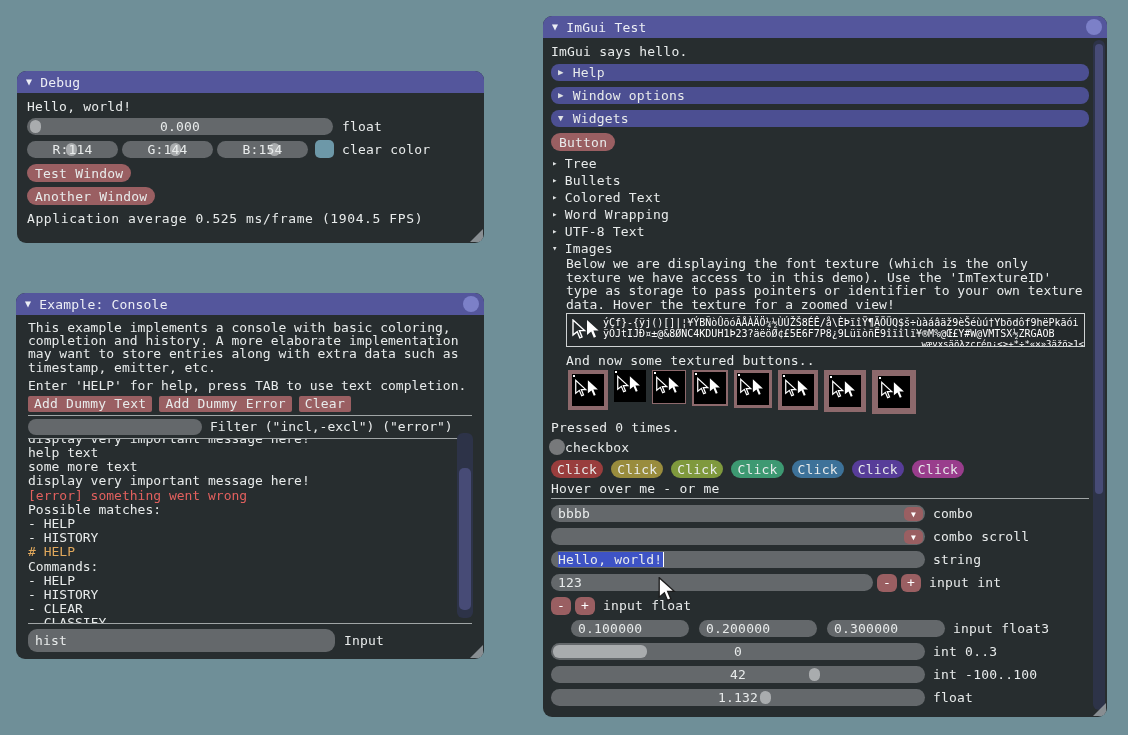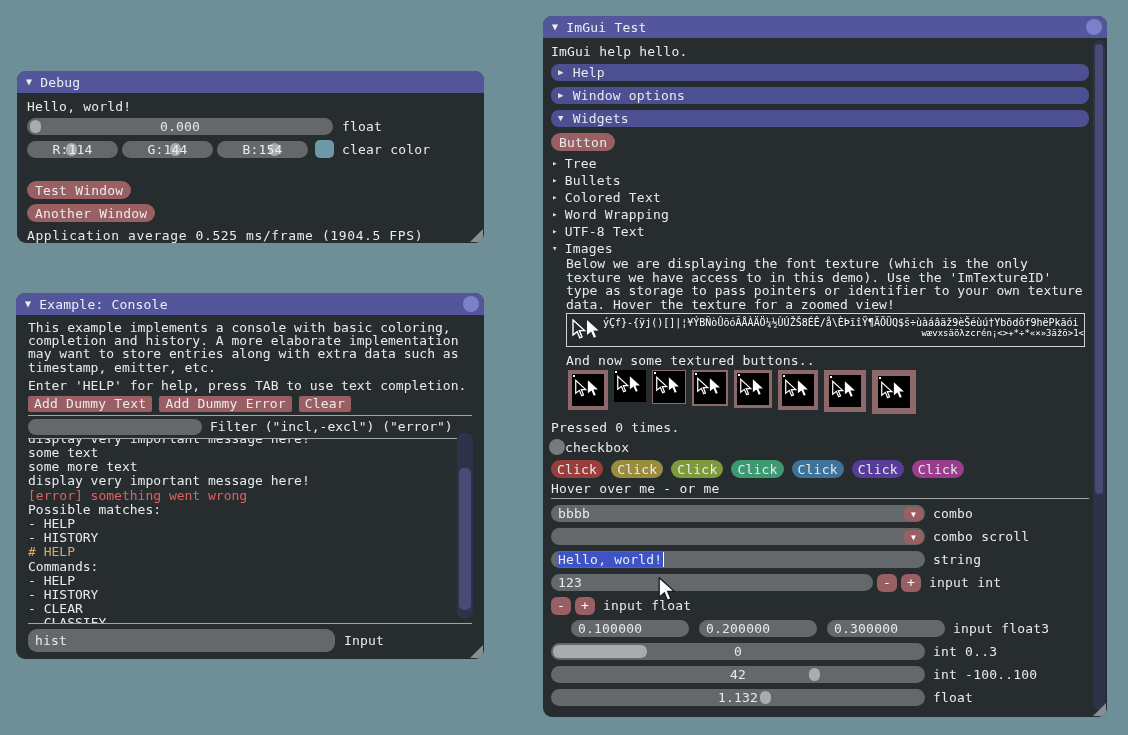--- a/index.html
+++ b/index.html
@@ -75,21 +75,21 @@
   </div>
   <div class="content" style="padding:6px 10px;">
     <div style="height:14px;margin-bottom:5px;">Hello, world!</div>
     <div class="row" style="margin-bottom:5px;">
       <div class="frame" style="width:306px;">
         <span class="grabber" style="left:3px;"></span>
         <span class="val-center">0.000</span>
       </div>
       <span class="label" style="margin-left:9px;">float</span>
     </div>
-    <div class="row" style="margin-bottom:23px;gap:4px;">
+    <div class="row" style="margin-bottom:6px;gap:4px;">
       <div class="frame" style="width:91px;">
         <span class="grabber" style="left:43%;"></span>
         <span class="val-center">R:114</span>
       </div>
       <div class="frame" style="width:91px;">
         <span class="grabber" style="left:53%;"></span>
         <span class="val-center">G:144</span>
       </div>
       <div class="frame" style="width:91px;">
         <span class="grabber" style="left:57%;"></span>
@@ -127,21 +127,21 @@
     <div class="row" style="margin:0 0 3px 0;">
       <div class="frame" style="width:174px;height:16px;">
         <span class="val"></span>
       </div>
       <span class="label tight" style="margin-left:8px;">Filter ("incl,-excl") ("error")</span>
     </div>
     <div class="sep"></div>
     <div class="log">
       <div style="margin-top:-7px;">
         <div>display very important message here!</div>
-        <div>some text</div>
+        <div>help text</div>
         <div>some more text</div>
         <div>display very important message here!</div>
         <div class="log-error">[error] something went wrong</div>
         <div>Possible matches:</div>
         <div>- HELP</div>
         <div>- HISTORY</div>
         <div class="log-match"># HELP</div>
         <div>Commands:</div>
         <div>- HELP</div>
         <div>- HISTORY</div>
@@ -163,21 +163,21 @@
   <span class="grip"></span>
 </div>
 
 <div class="window" style="left:543px;top:16px;width:564px;height:701px;">
   <div class="titlebar">
     <span class="tri">▼</span>
     <span>ImGui Test</span>
     <span class="closebtn"></span>
   </div>
   <div class="content" style="padding:6px 0 0 8px;">
-    <div style="height:14px;margin-bottom:6px;">ImGui help hello.</div>
+    <div style="height:14px;margin-bottom:6px;">ImGui says hello.</div>
 
     <div class="hdr">
       <span class="tri-sm">▶</span>
       <span>Help</span>
     </div>
     <div class="hdr">
       <span class="tri-sm">▶</span>
       <span>Window options</span>
     </div>
     <div class="hdr">
@@ -216,20 +216,21 @@
 
     <div class="tight" style="margin-left:15px;width:521px;line-height:13.5px;margin-bottom:2px;">Below we are displaying the font texture (which is the only texture we have access to in this demo). Use the 'ImTextureID' type as storage to pass pointers or identifier to your own texture data. Hover the texture for a zoomed view!</div>
 
     <div class="texbox" style="margin-bottom:6px;">
       <svg class="cursor-glyphs" width="30" height="22" viewBox="0 0 30 22">
         <polygon points="2,1 2,16 6.2,12.6 8.8,18.8 11,17.8 8.4,11.6 13.6,11.6" fill="none" stroke="#fff" stroke-width="1.4"></polygon>
         <polygon points="16,1 16,16 20.2,12.6 22.8,18.8 25,17.8 22.4,11.6 27.6,11.6" fill="#fff"></polygon>
       </svg>
       <div class="texcol">
         <div>ýÇf}-{ÿj()[]|¦¥ÝBÑòÛõóÃÅÀÄÖ¼½ÙÚŽŠ8ÉÊ/å\ÈÞïîŸ¶ÄÖÜQ$š÷ùàáâäž9èŠéùú†Ybõdôf9hëPkãói</div>
+        <div>ÿOJtIJÐ¤±@&amp;8ØNC4KDUH1Þ23?äëöØ¢£5E6F7P8¿9LüïòñË9îïîlï¥®M%@Œ£Y#W@VMTSX½ZRGAOB</div>
         <div style="text-align:right;font-size:9px;">wævxsäöλzcrén¡&lt;&gt;+*÷*«×»3äžö&gt;1&lt;</div>
       </div>
     </div>
 
     <div style="margin-left:15px;height:14px;margin-bottom:3px;">And now some textured buttons..</div>
 
     <div class="row" style="margin-left:17px;gap:6px;align-items:flex-start;height:46px;margin-bottom:4px;">
       <span class="texbtn" style="border-width:4px;"><span class="dot"></span><svg width="26" height="20" viewBox="0 0 30 22" style="margin:5px 0 0 2px;">
             <polygon points="2,1 2,16 6.2,12.6 8.8,18.8 11,17.8 8.4,11.6 13.6,11.6" fill="none" stroke="#fff" stroke-width="1.4"></polygon>
             <polygon points="16,1 16,16 20.2,12.6 22.8,18.8 25,17.8 22.4,11.6 27.6,11.6" fill="#fff"></polygon>

